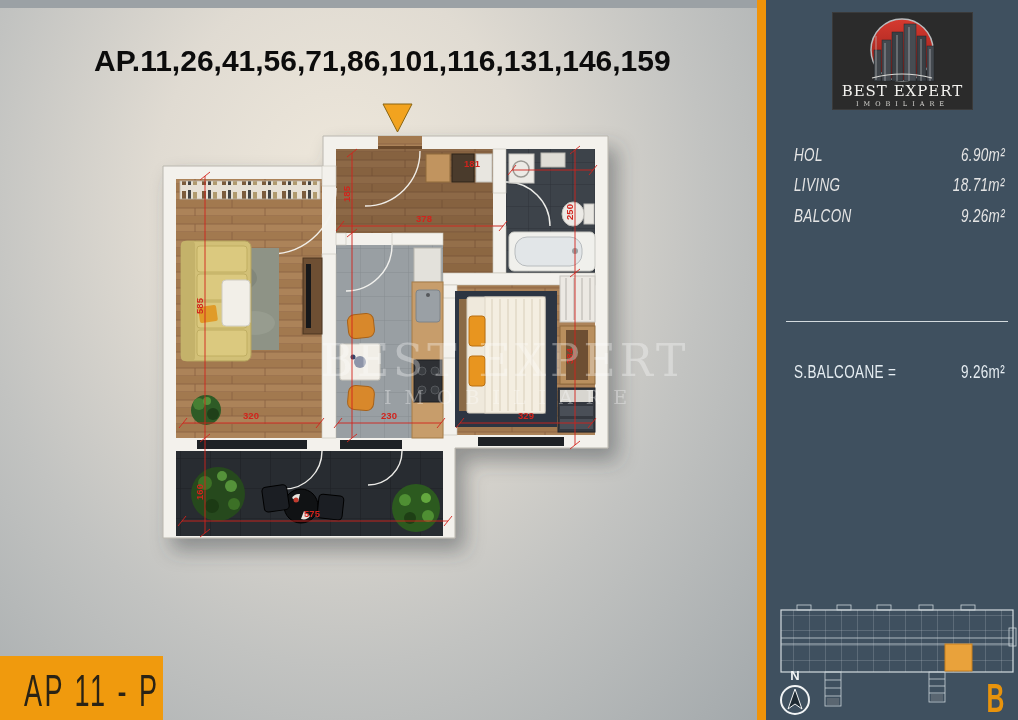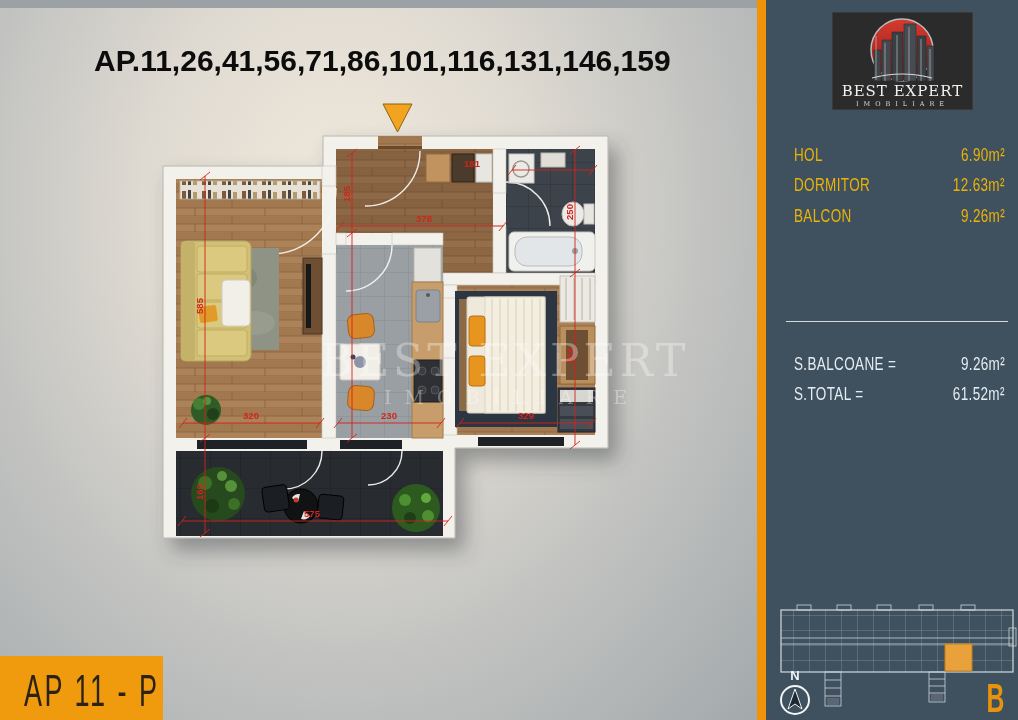--- a/index.html
+++ b/index.html
@@ -26,23 +26,23 @@
   #logo{position:absolute;left:66px;top:12px;width:141px;height:98px;background:#2b2b2b;
     box-shadow:0 0 0 1px #3a3a3a inset;}
   #logo svg{position:absolute;left:0;top:0;}
   #logo .brand{position:absolute;left:0;right:0;top:70px;text-align:center;
     font-family:"DejaVu Serif",serif;font-size:15px;color:#f2f1ee;letter-spacing:1px;}
   #logo .sub{position:absolute;left:0;right:0;top:88px;text-align:center;
     font-family:"DejaVu Serif",serif;font-size:6.5px;color:#d9d8d4;letter-spacing:5px;}
 
   #rooms{position:absolute;left:28px;right:13px;top:139px;}
   .room-row{height:30.6px;display:flex;justify-content:space-between;align-items:center;
-    color:#eab308;font-size:15px;letter-spacing:.4px;}
+    color:#e5e5e5;font-size:15px;letter-spacing:.4px;font-style:italic;}
   #sep{position:absolute;left:20px;right:10px;top:321px;height:0;border-top:1.5px solid #d3dade;}
-  #totals{position:absolute;left:28px;right:13px;top:348px;text-align:right;}
+  #totals{position:absolute;left:28px;right:13px;top:356px;text-align:right;}
   .total-row{height:30px;display:flex;justify-content:space-between;align-items:center;
     color:#e6edf2;font-size:15px;letter-spacing:.4px;}
 
   #bldg{position:absolute;left:11px;top:600px;}
   #compass{position:absolute;left:12px;top:668px;width:34px;text-align:center;}
   #compass .n{color:#f2f4f5;font-size:13px;font-weight:bold;}
   #corner-letter{position:absolute;right:14px;top:682px;}
   #corner-letter span{display:inline-block;transform:scale(.8,1.3);transform-origin:100% 55%;
     font-size:31px;color:#E8930C;font-weight:bold;letter-spacing:0;}
 </style>
@@ -324,39 +324,35 @@
       <div class="brand">BEST EXPERT</div>
       <div class="sub">IMOBILIARE</div>
     </div>
 
     <div id="rooms">
       <div class="room-row">
         <span class="cond oL">HOL</span>
         <span class="cond oR">6.90m²</span>
       </div>
       <div class="room-row">
-        <span class="cond oL">DORMITOR</span>
-        <span class="cond oR">12.63m²</span>
+        <span class="cond oL">LIVING</span>
+        <span class="cond oR">18.71m²</span>
       </div>
       <div class="room-row">
         <span class="cond oL">BALCON</span>
         <span class="cond oR">9.26m²</span>
       </div>
     </div>
 
     <div id="sep"></div>
 
     <div id="totals">
       <div class="total-row">
         <span class="cond oL">S.BALCOANE =</span>
         <span class="cond oR">9.26m²</span>
-      </div>
-      <div class="total-row">
-        <span class="cond oL">S.TOTAL =</span>
-        <span class="cond oR">61.52m²</span>
       </div>
     </div>
 
     <svg id="bldg" width="240" height="112" viewBox="0 0 240 112">
       <defs>
         <pattern id="cells" width="16" height="15" patternUnits="userSpaceOnUse">
           <path d="M16 0H0V15" fill="none" stroke="#b9c2c8" stroke-width="0.6" opacity="0.8"></path>
         </pattern>
       </defs>
       <rect x="4" y="10" width="232" height="62" fill="url(#cells)" stroke="#d3dade" stroke-width="1.2"></rect>

